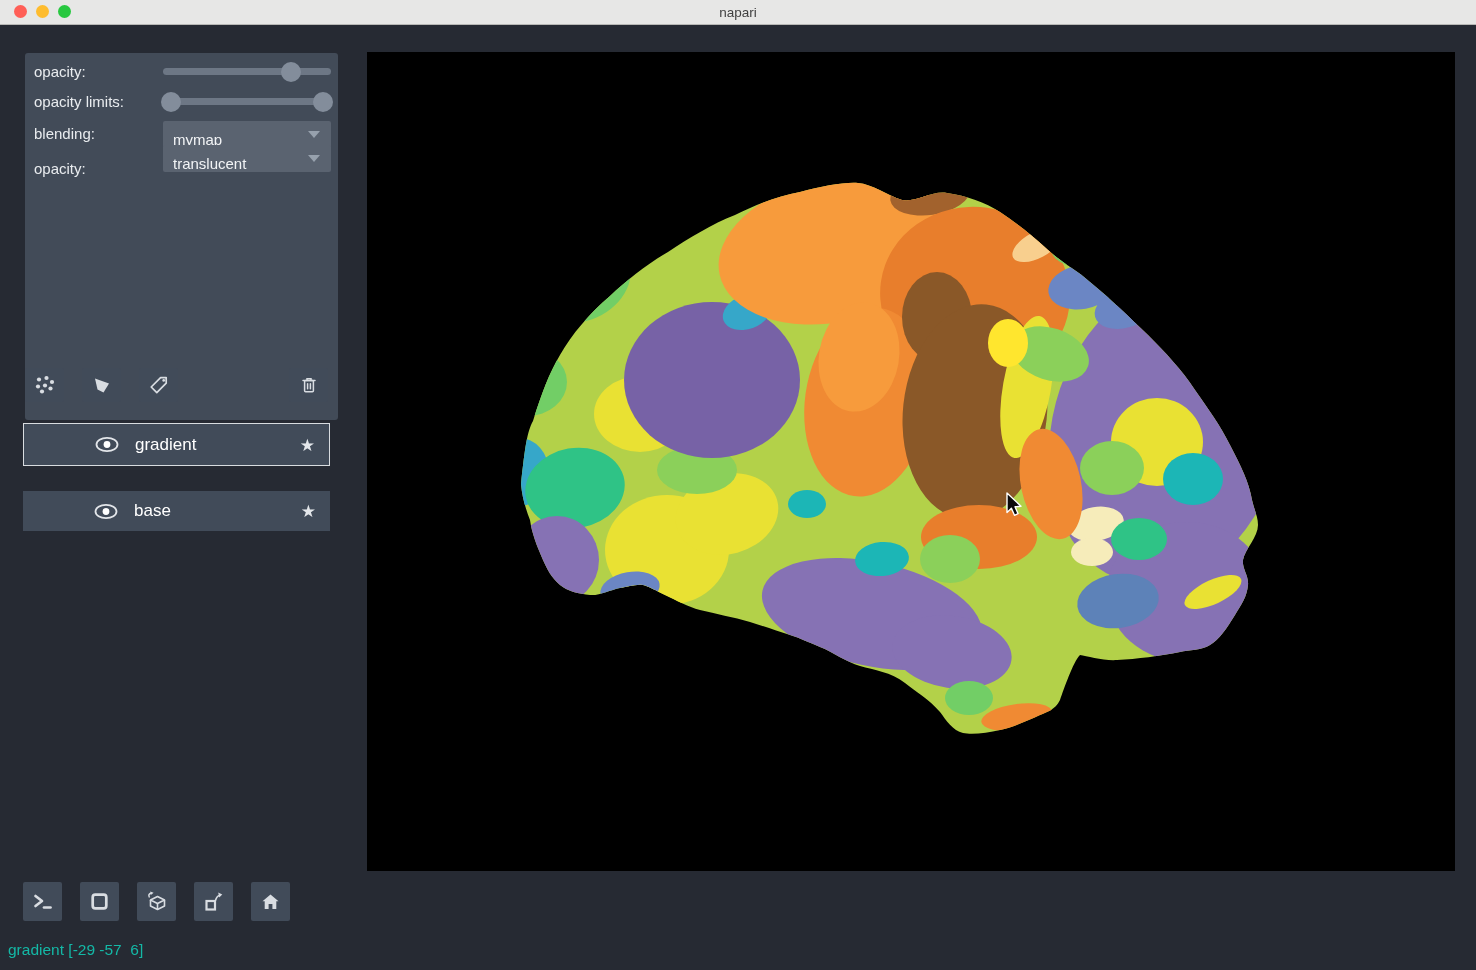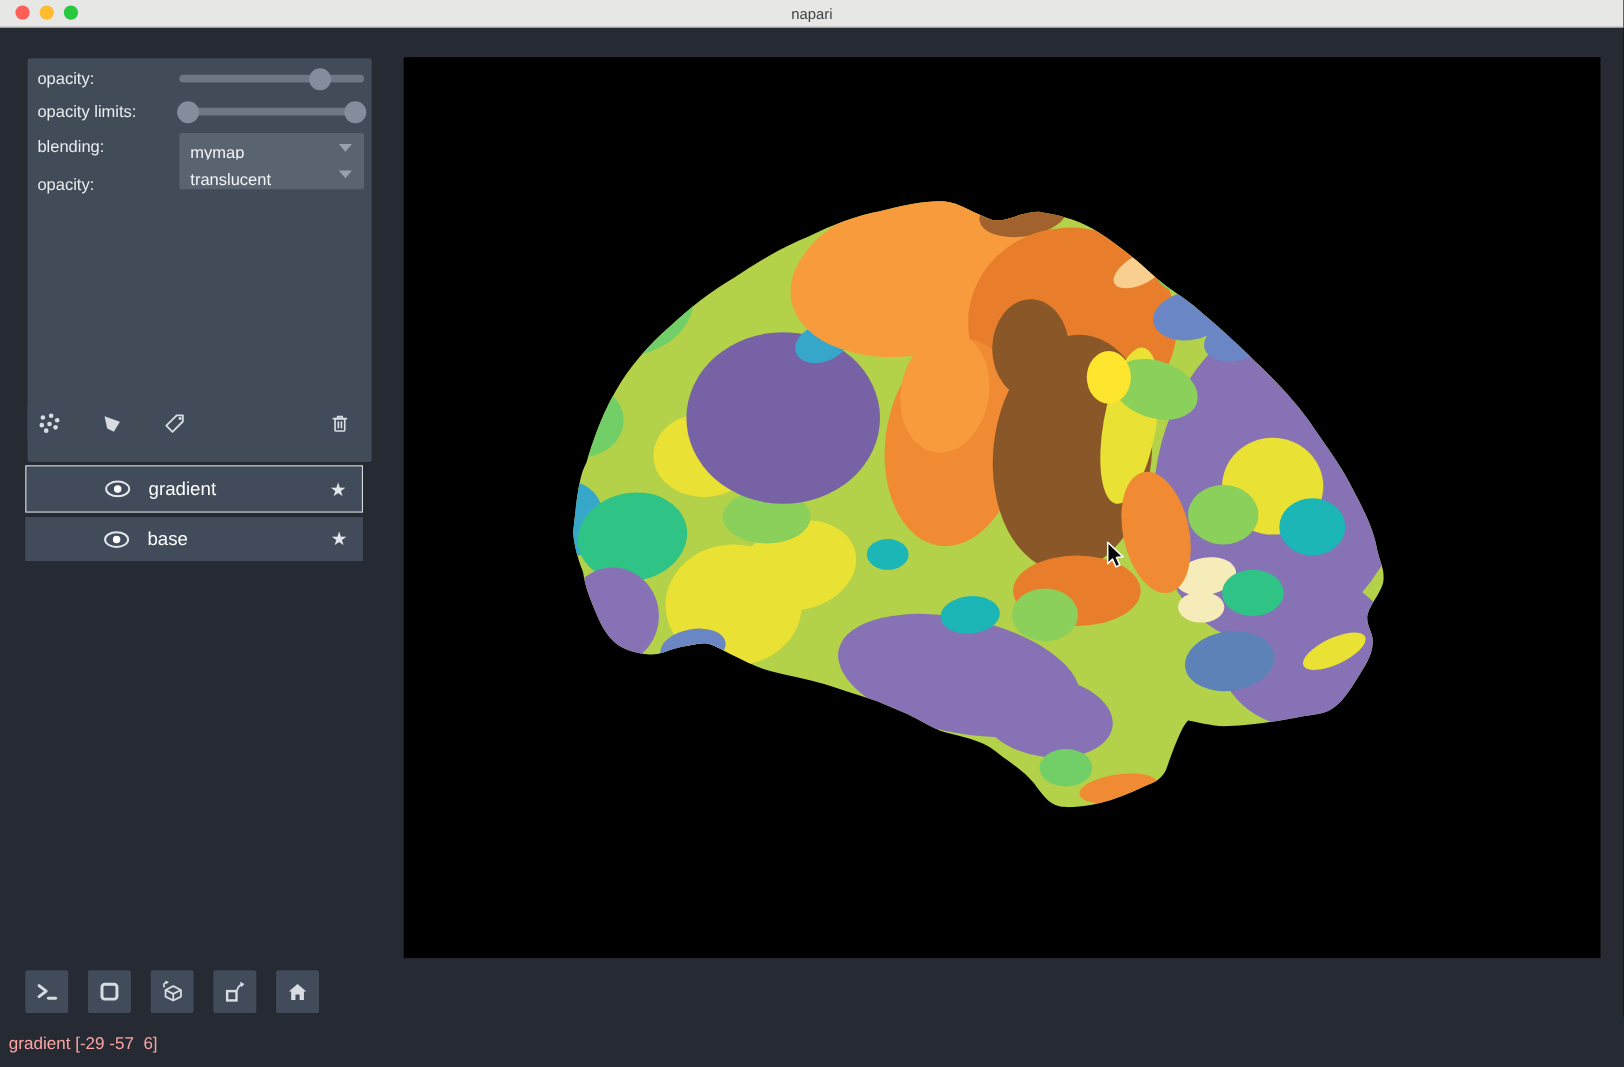--- a/index.html
+++ b/index.html
@@ -45,33 +45,33 @@
   .tool-btn{
     width:39px;height:34px;background:#414b59;border-radius:2px;border:none;
     display:flex;align-items:center;justify-content:center;padding:0;cursor:default;
   }
   .layerbtn-row{position:absolute;left:25px;top:368px;width:303px;display:flex;gap:18px;}
   .layerbtn-row .push{margin-left:auto;}
   
   .layer-list{position:absolute;left:23px;top:423px;width:307px;}
   .layer-row{
     height:40px;background:#414b59;display:flex;align-items:center;
-    margin-bottom:4px;position:relative;padding-left:70px;box-sizing:border-box;
+    margin-bottom:25px;position:relative;padding-left:70px;box-sizing:border-box;
   }
   .layer-row.selected{border:1.5px solid #d8dce0;height:43px;}
   .layer-eye{flex:0 0 auto;margin-right:15px;display:flex;}
   .layer-name{font-size:17px;color:#ffffff;}
   .layer-star{position:absolute;right:14px;top:50%;transform:translateY(-50%);
     color:#e3e6ea;font-size:17px;line-height:1;}
   
   .viewer-row{position:absolute;left:23px;top:882px;display:flex;gap:18px;}
   .viewer-row .tool-btn{width:39px;height:39px;}
   
   .status-text{
-    position:absolute;left:8px;top:941px;font-size:15.5px;color:#fca5a5;white-space:pre;
+    position:absolute;left:8px;top:941px;font-size:15.5px;color:#14b8a6;white-space:pre;
   }
   
   .viewer-canvas{
     position:absolute;left:367px;top:52px;width:1088px;height:819px;background:#000;
   }
   .viewer-canvas svg{display:block;}
 </style>
 </head>
 <body>
 

